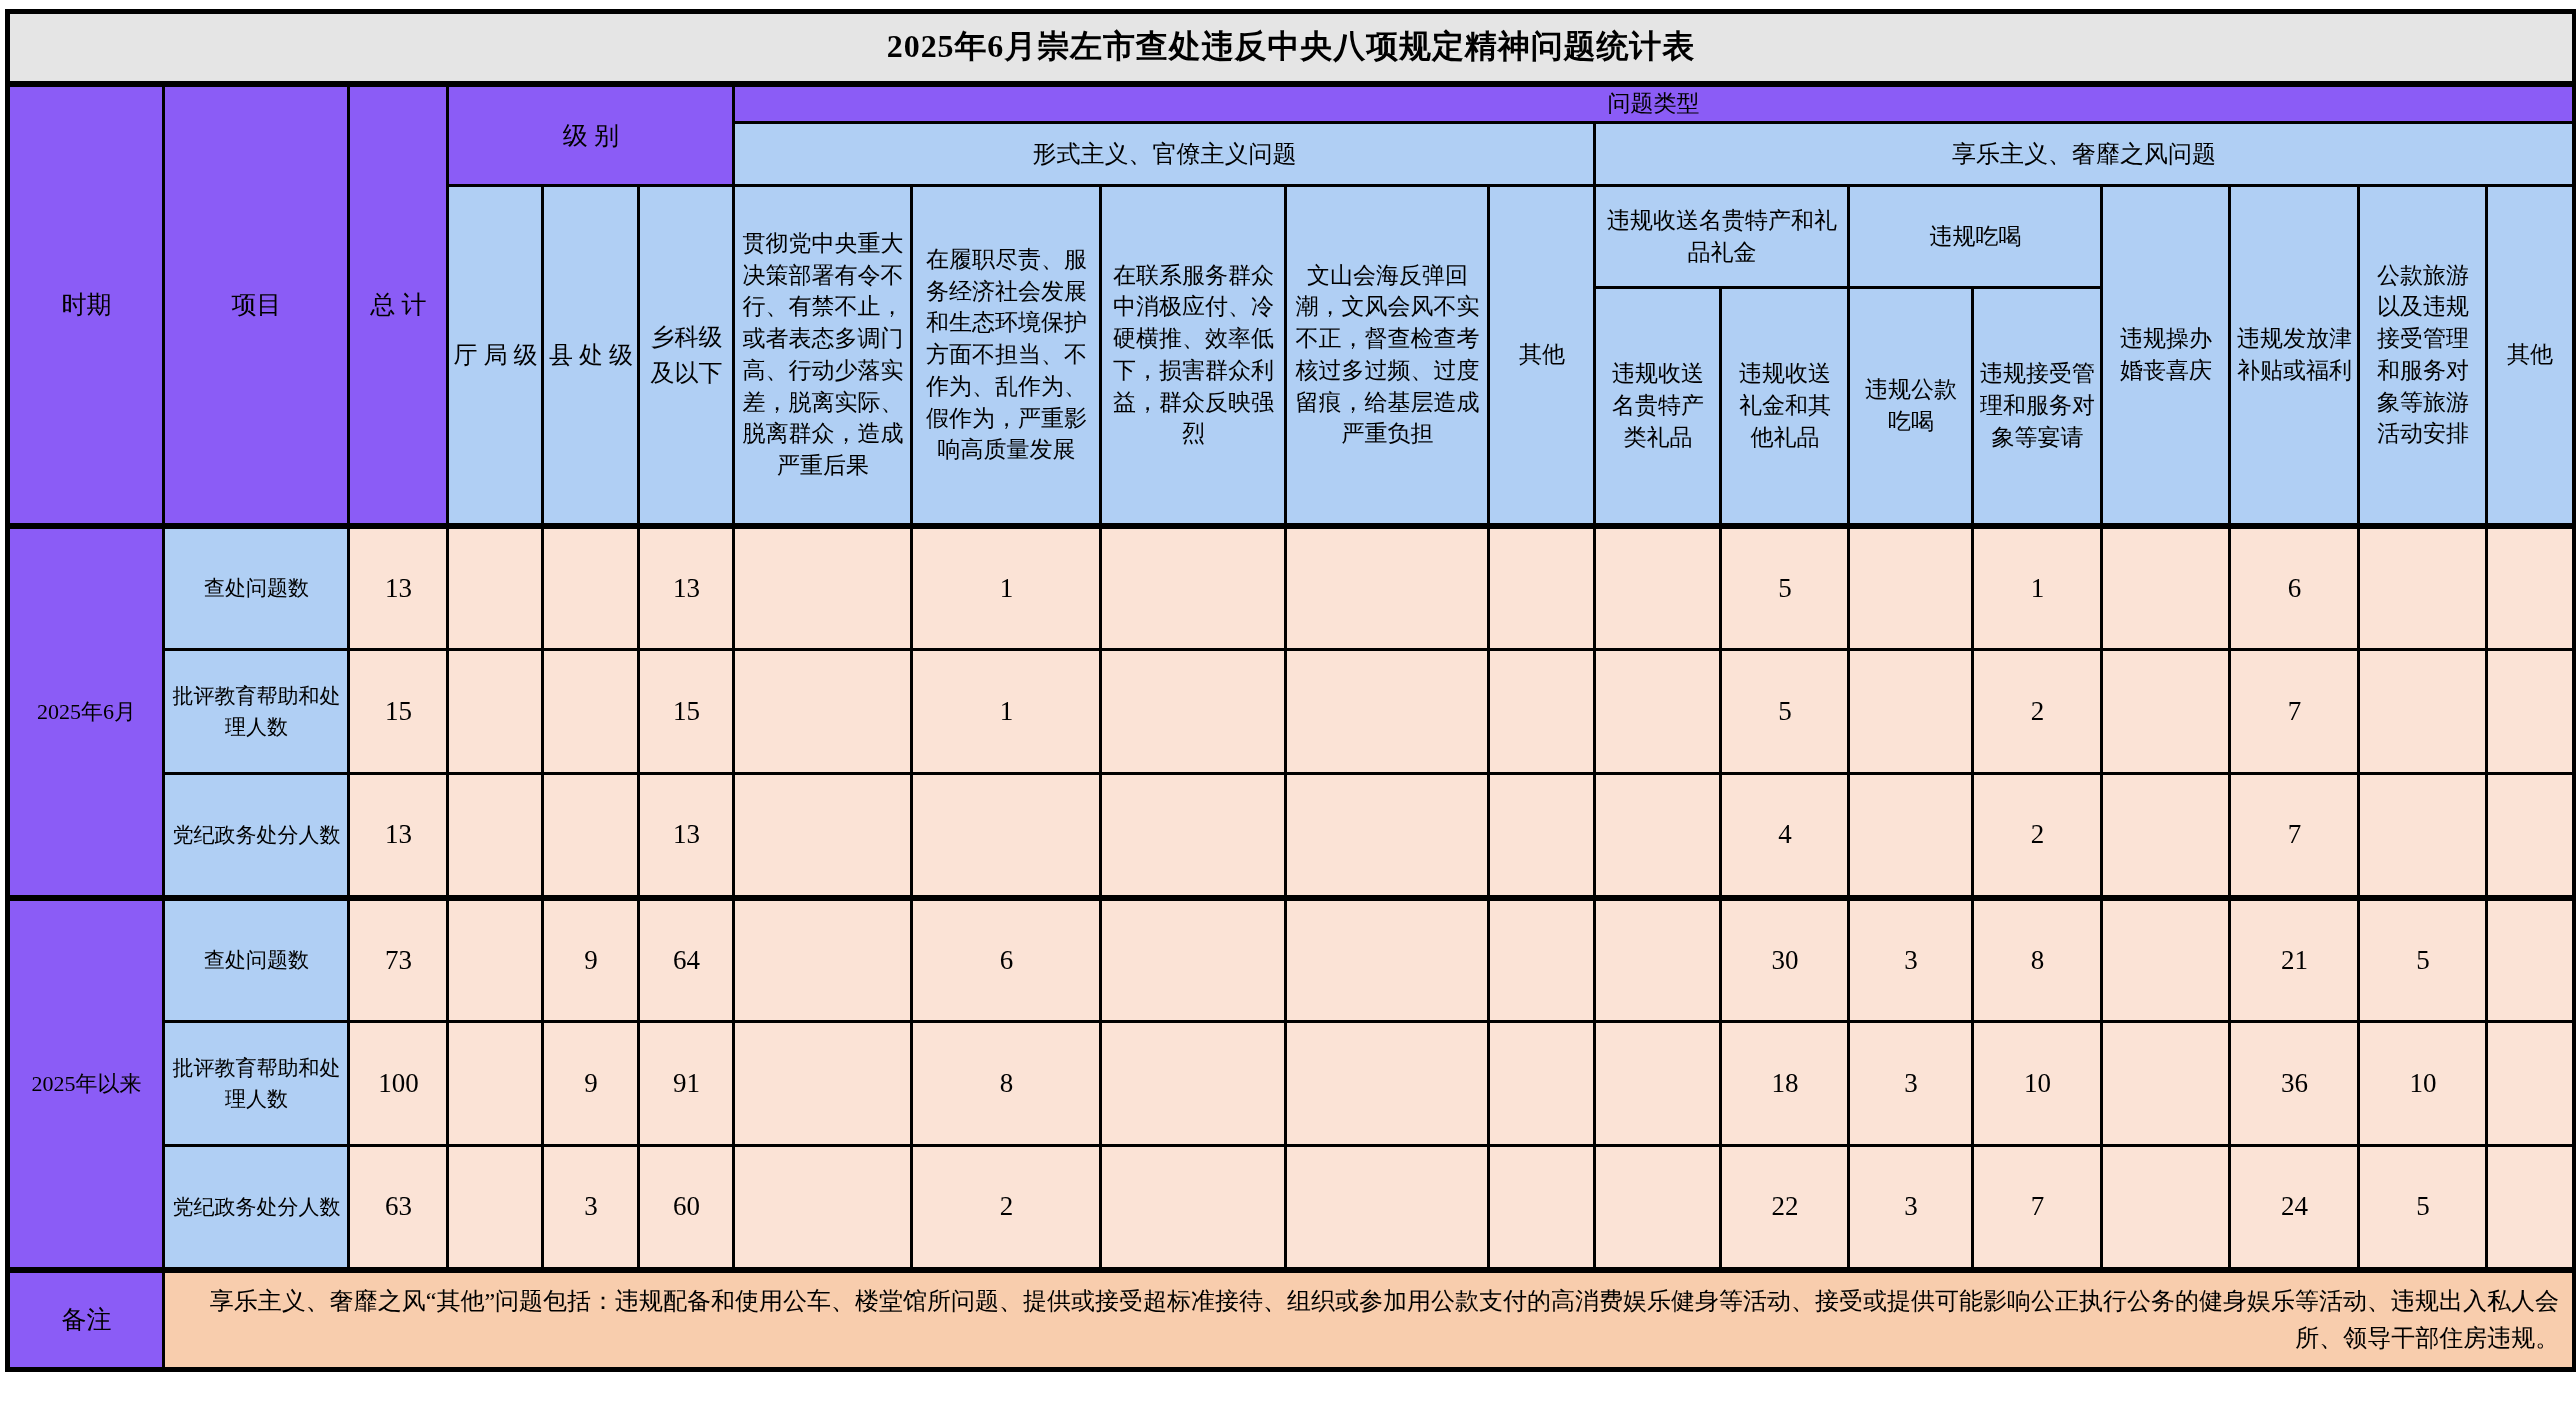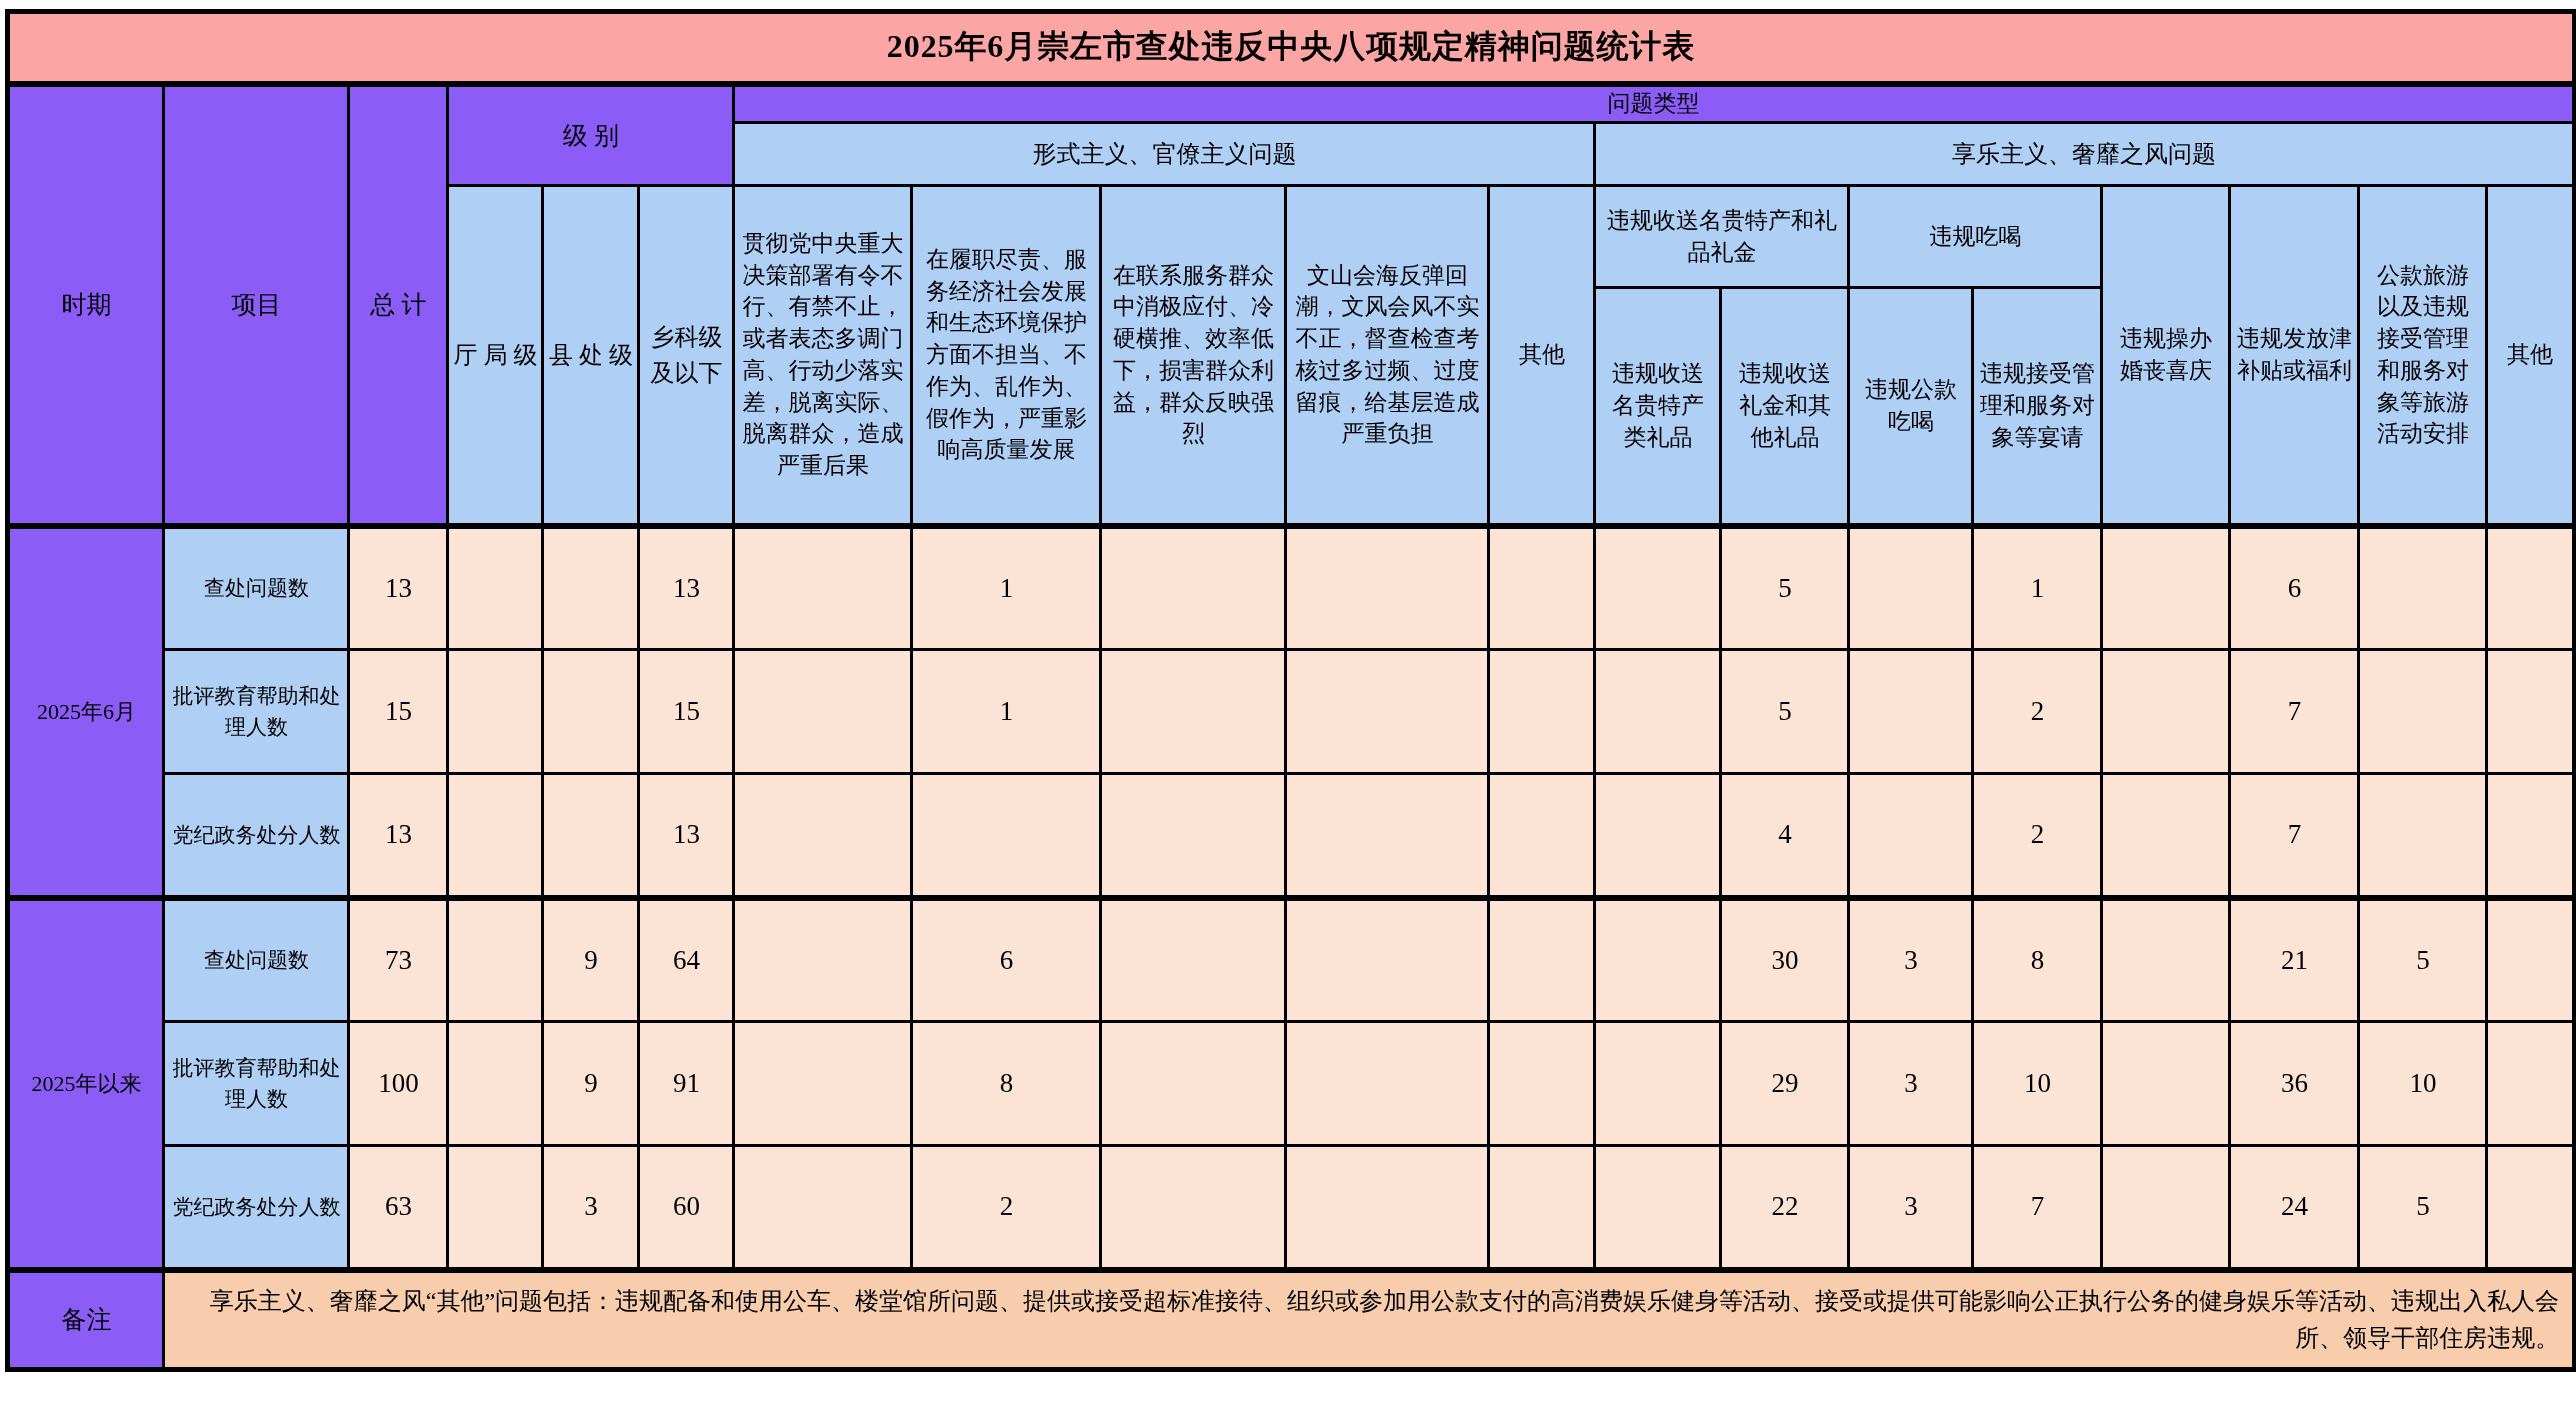--- a/index.html
+++ b/index.html
@@ -1,21 +1,21 @@
 <!DOCTYPE html>
 <html style="font-size:14.3px"><head>
 <meta charset="utf-8">
 <style>
   html,body { margin:0; padding:0; background:#ffffff; }
   body { font-family: "Liberation Serif", "DejaVu Serif", serif; color:#000; }
   .wrap { margin:9px 5.4px; width:2565px; }
   table { border-collapse:collapse; table-layout:fixed; width:2565px; border:5.4px solid #000; }
   td, th { border:3.6px solid #000; padding:1.8px 3.6px; text-align:center; vertical-align:middle;
            font-weight:normal; overflow:hidden; word-break:break-all; }
-  .title-cell { background:#fca5a5; font-size:32px; font-weight:bold; height:63px;
+  .title-cell { background:#e5e5e5; font-size:32px; font-weight:bold; height:63px;
                 border-bottom:6.3px solid #000; letter-spacing:0.9px; }
   .mid   { background:#8b5cf6; }
   .light { background:#b0cff4; }
   .peach { background:#fbe3d6; }
   .rpeach{ background:#f8cdad; }
   .h1 { height:29px; font-size:23px; }
   .h2 { height:63px; font-size:24px; }
   .h3 { font-size:23px; line-height:1.35; }
   .r-grp  { height:102px; }
   .r-sub  { height:238px; }
@@ -187,21 +187,21 @@
     <td class="peach num">100</td>
     <td class="peach num"></td>
     <td class="peach num">9</td>
     <td class="peach num">91</td>
     <td class="peach num"></td>
     <td class="peach num">8</td>
     <td class="peach num"></td>
     <td class="peach num"></td>
     <td class="peach num"></td>
     <td class="peach num"></td>
-    <td class="peach num">29</td>
+    <td class="peach num">18</td>
     <td class="peach num">3</td>
     <td class="peach num">10</td>
     <td class="peach num"></td>
     <td class="peach num">36</td>
     <td class="peach num">10</td>
     <td class="peach num"></td>
   </tr>
   <tr class="h-data">
     <td class="light rowlabel">党纪政务处分人数</td>
     <td class="peach num">63</td>

